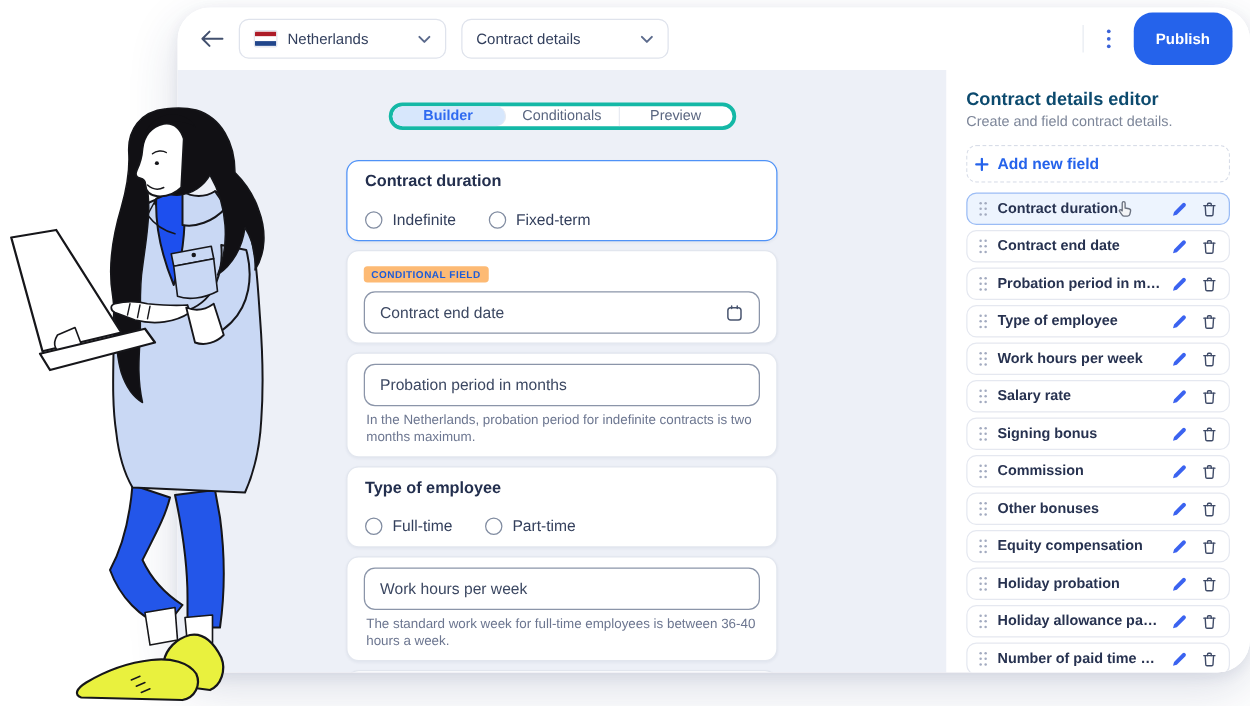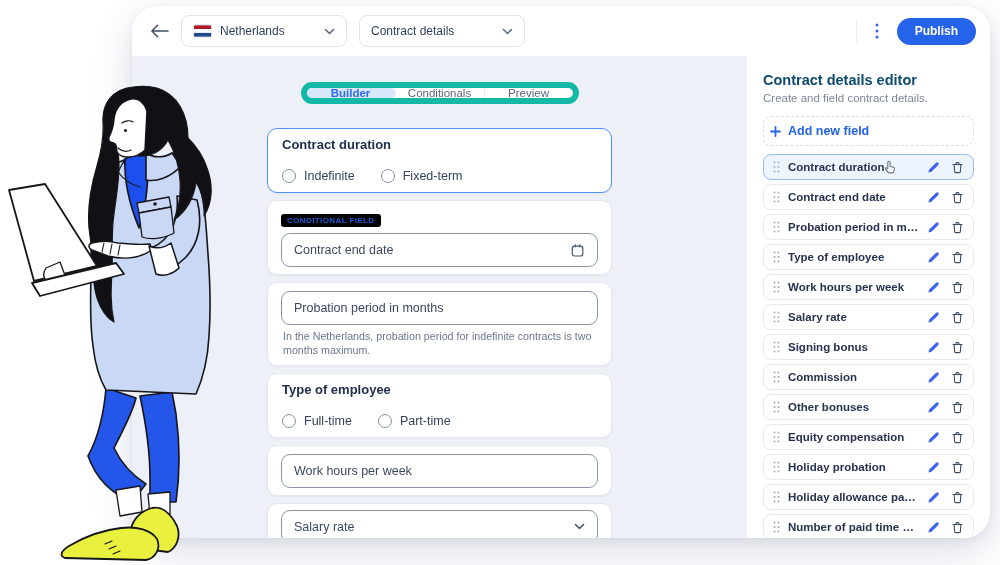--- a/index.html
+++ b/index.html
@@ -3,62 +3,62 @@
 <meta charset="utf-8">
 <style>
   html,body{margin:0;padding:0;}
   body{
     width:1000px;height:565px;position:relative;overflow:hidden;
     background:#ffffff;font-family:"Liberation Sans",sans-serif;
     -webkit-font-smoothing:antialiased;
   }
   
   .app-card{
-    position:absolute;left:132px;top:6px;width:858px;height:532px;
+    position:absolute;left:142px;top:6px;width:858px;height:532px;
     background:#fff;border-radius:26px;overflow:hidden;z-index:2;
     box-shadow:0 14px 40px rgba(35,55,105,.16),0 3px 10px rgba(35,55,105,.08);
     display:flex;flex-direction:column;
   }
   
   .topbar{height:50px;min-height:50px;display:flex;align-items:center;gap:12px;
     padding:0 14px 0 18px;background:#fff;}
   .icon-btn{background:none;border:none;padding:0;display:flex;align-items:center;cursor:pointer;}
   .select-pill{height:32px;border:1px solid #dfe3ec;border-radius:8px;display:flex;
     align-items:center;gap:8px;padding:0 11px;font-size:12px;color:#323f5d;width:166px;
     background:#fff;box-sizing:border-box;cursor:pointer;}
   .select-pill .grow{flex:1;}
   .flag{width:17px;height:12px;border-radius:2px;overflow:hidden;border:1px solid #e3e6ee;display:block;}
   .spacer{flex:1;}
   .vdivider{width:1px;height:22px;background:#e8ebf2;}
   .btn-outline{height:27px;padding:0 16px;border:1px solid #bcd3f8;border-radius:15px;
     color:#2563eb;font-size:12px;font-weight:700;background:#fff;display:flex;align-items:center;cursor:pointer;
     font-family:inherit;}
-  .btn-primary{height:27px;padding:0 18px;border-radius:15px;background:#2563eb;border:none;
+  .btn-primary{height:42px;padding:0 18px;border-radius:15px;background:#2563eb;border:none;
     color:#fff;font-size:12px;font-weight:700;display:flex;align-items:center;cursor:pointer;font-family:inherit;}
   
   .content{flex:1;display:flex;min-height:0;}
   .main{width:615px;background:#edf0f7;position:relative;overflow:hidden;}
   .form-col{position:absolute;left:135px;top:0;width:345px;padding-top:26px;}
   
   .tabs{width:278px;height:22px;margin:0 auto 24px;display:flex;background:#fff;
-    border:6px solid #14b8a6;border-radius:13px;overflow:hidden;font-size:11.5px;box-sizing:border-box;}
+    border:3px solid #14b8a6;border-radius:13px;overflow:hidden;font-size:11.5px;box-sizing:border-box;}
   .tab{flex:1;display:flex;align-items:center;justify-content:center;color:#5a6680;
     border-right:1px solid #e8ebf2;cursor:pointer;}
   .tab:last-child{border-right:none;}
   .tab.active{background:#d7e7fc;color:#2f6bf0;font-weight:700;border-radius:13px;}
   
   .fcard{background:#fff;border:1px solid #e2e6ee;border-radius:10px;margin-bottom:7px;
     box-shadow:0 1px 2px rgba(35,55,105,.05);box-sizing:border-box;}
   .fcard.selected{border:1.5px solid #4f92f7;}
   .fcard-title{font-size:13px;font-weight:700;color:#232f4e;}
   .radio-row{display:flex;gap:26px;margin-top:17px;}
   .radio{display:flex;align-items:center;gap:8px;font-size:12.5px;color:#333f5c;cursor:pointer;}
   .radio-circle{width:12px;height:12px;border:1.5px solid #818ca1;border-radius:50%;background:#fff;flex:none;}
   .badge{display:inline-block;font-size:8px;font-weight:700;letter-spacing:.4px;color:#1d5bd8;
-    background:#000000;border-radius:3px;padding:2px 6px;}
+    background:#fdba74;border-radius:3px;padding:2px 6px;}
   .input-box{height:34px;border:1px solid #8b95a9;border-radius:9px;display:flex;align-items:center;
     justify-content:space-between;padding:0 12px;font-size:12.5px;color:#3c4862;background:#fff;
     box-sizing:border-box;cursor:text;}
   .helper{font-size:10.7px;color:#6c7690;margin-top:5px;line-height:1.3;padding-left:2px;}
   
   .sidebar{flex:1;background:#fff;padding:16px 16px 0;box-sizing:border-box;overflow:hidden;}
   .sb-title{font-size:14.5px;font-weight:700;color:#0c4a6e;}
   .sb-sub{font-size:11.5px;color:#7d8699;margin-top:4px;}
   .add-field{margin-top:12px;height:30px;width:100%;border:1.5px dashed #d8dde8;border-radius:8px;
     display:flex;align-items:center;justify-content:flex-start;gap:7px;color:#2563eb;font-size:12.5px;
@@ -220,20 +220,21 @@
                 <span class="radio-circle"></span>
                 <span>Part-time</span>
               </span>
           </div>
         </div>
 
         <div class="fcard" style="padding:8px 13px 7px;">
           <div class="input-box">
             <span>Work hours per week</span>
           </div>
+          <div class="helper">The standard work week for full-time employees is between 36-40 hours a week.</div>
         </div>
 
         <div class="fcard" style="padding:6px 13px;">
           <div class="input-box">
             <span>Salary rate</span>
             <svg width="11" height="7" viewBox="0 0 11 7" fill="none" stroke="#49556f" stroke-width="1.6" stroke-linecap="round" stroke-linejoin="round">
                 <path d="M1.5 1.5 L5.5 5.5 L9.5 1.5"></path>
               </svg>
           </div>
         </div>

